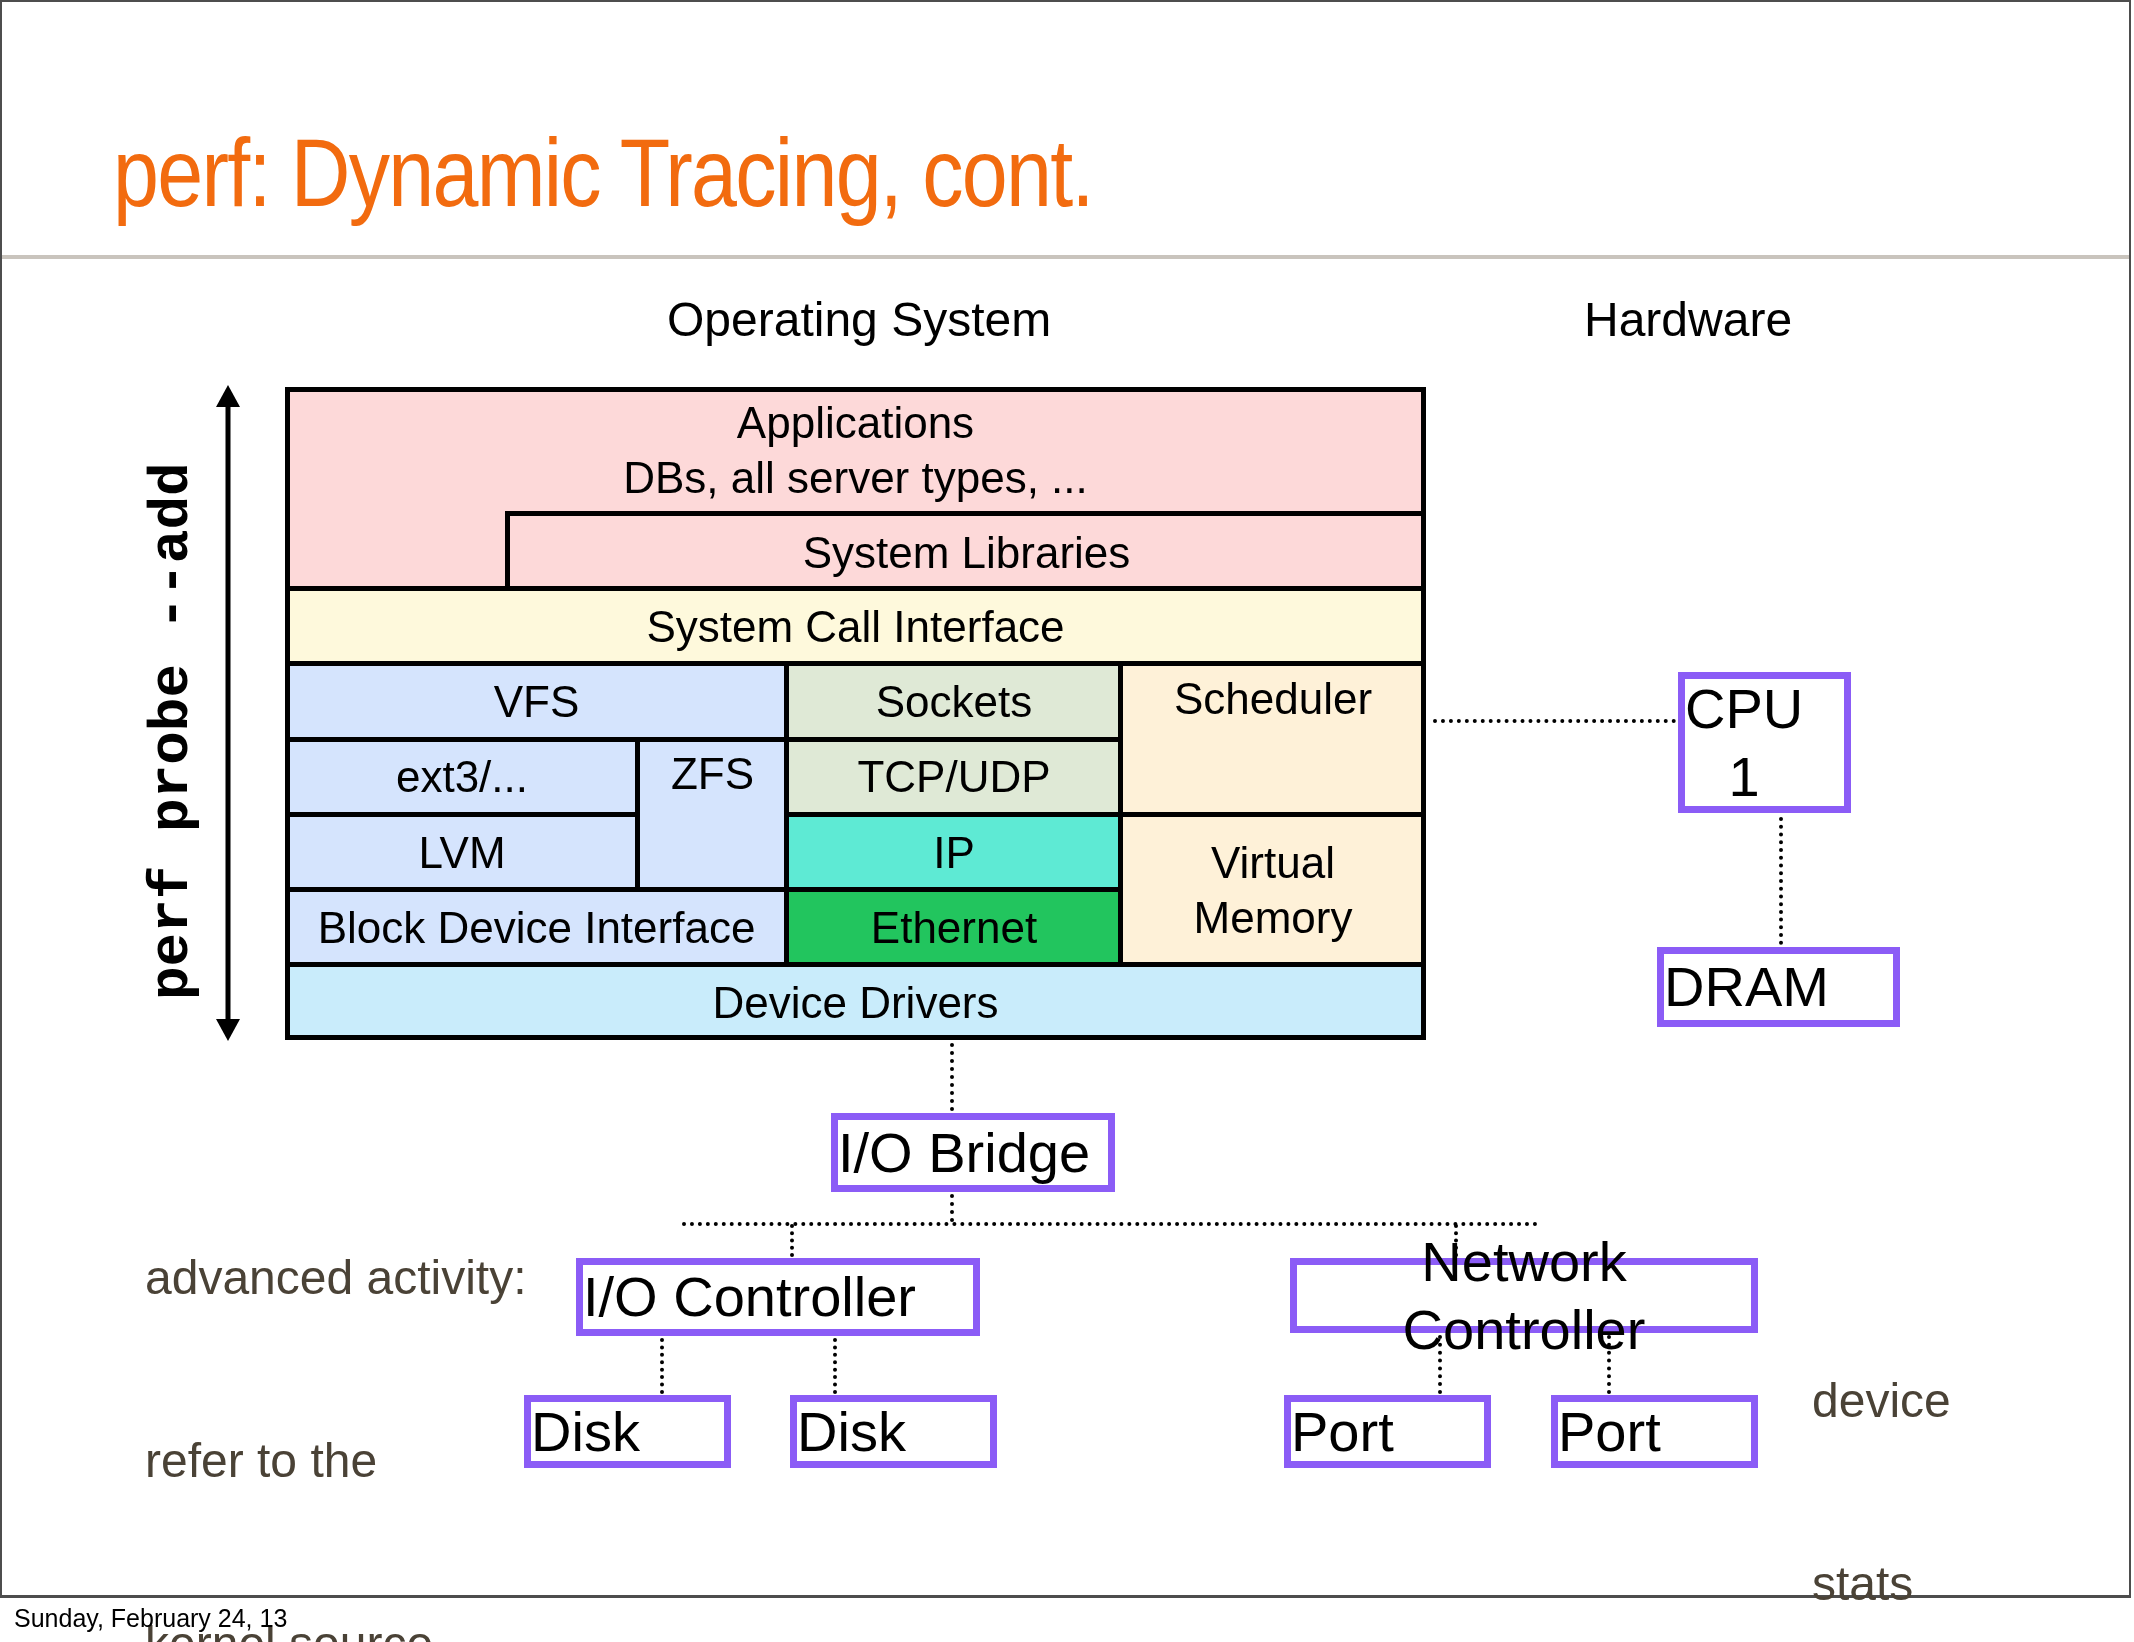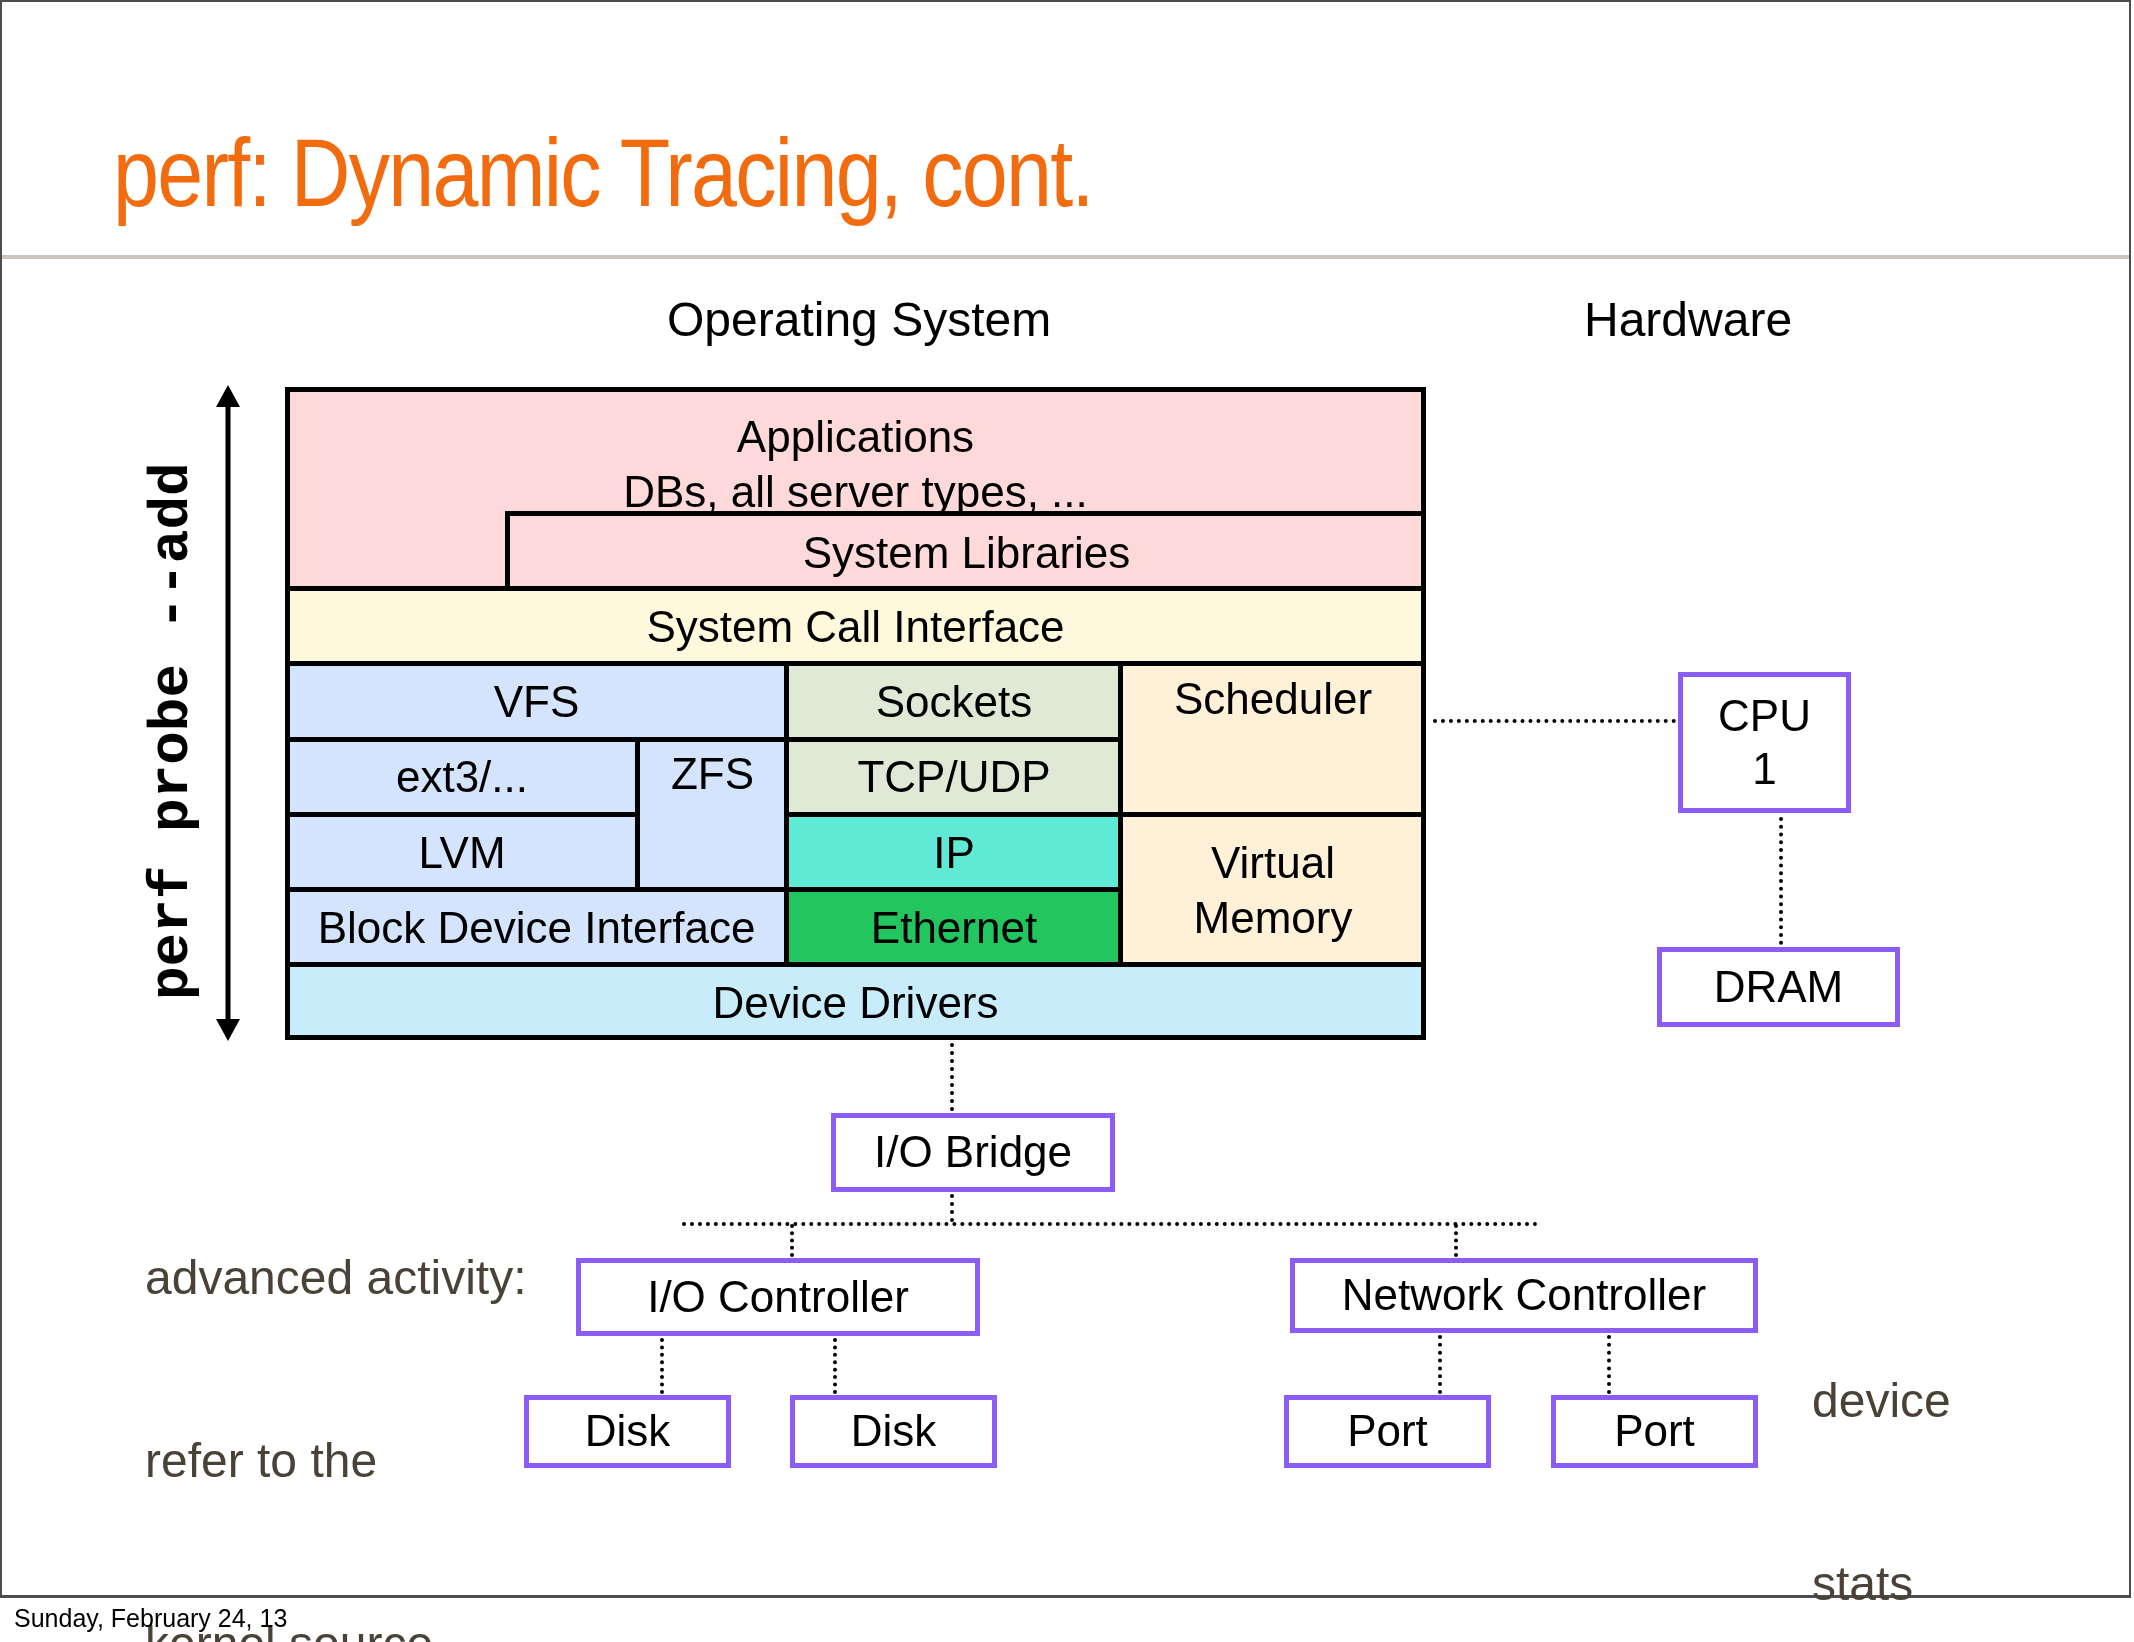--- a/index.html
+++ b/index.html
@@ -5,23 +5,23 @@
   html, body { margin: 0; padding: 0; background: #ffffff; }
   body { width: 2134px; height: 1642px; position: relative; overflow: hidden;
          font-family: "Liberation Sans", sans-serif; color: #000; }
   .frame { position: absolute; left: 0; top: 0; width: 2131px; height: 1598px;
            border: 2px solid #4d4d4d; border-bottom-width: 3px; box-sizing: border-box; background: #fff; }
   .title { position: absolute; left: 113px; top: 118px; font-size: 96px; color: #f26b0f;
            white-space: nowrap; transform-origin: left top; transform: scaleX(0.86);
            letter-spacing: -2px; font-family: "Liberation Sans", sans-serif; }
   .title-rule { position: absolute; left: 2px; top: 255px; width: 2127px; height: 4px; background: #c9c4bd; }
   .heading { position: absolute; font-size: 48px; white-space: nowrap; }
-  .box { position: absolute; box-sizing: border-box; border: 5px solid #8b5cf6;
-         display: flex; align-items: center; justify-content: center; text-align: center;
-         font-size: 44px; line-height: 1.2; }
+  .box { position: absolute; box-sizing: border-box; border: 7px solid #8b5cf6;
+         display: flex; align-items: center; text-align: center;
+         font-size: 56px; line-height: 1.2; }
   .cell { position: absolute; box-sizing: border-box; display: flex; align-items: center;
           justify-content: center; text-align: center; font-size: 44px; line-height: 1.25; }
   .top-align { align-items: flex-start; padding-top: 8px; }
   .os-outer { position: absolute; left: 285px; top: 387px; width: 1141px; height: 653px;
               border: 5px solid #000; box-sizing: border-box; }
   .hline { position: absolute; height: 5px; background: #000; }
   .vline { position: absolute; width: 5px; background: #000; }
   .dot-h { position: absolute; height: 0; border-top: 4px dotted #000; }
   .dot-v { position: absolute; width: 0; border-left: 4px dotted #000; }
   .note { position: absolute; font-size: 48px; line-height: 61px; color: #4a4236; white-space: pre; }
@@ -42,21 +42,21 @@
 <div class="heading" style="left:667px; top:292px;">Operating System</div>
 <div class="heading" style="left:1584px; top:292px;">Hardware</div>
 
 <svg class="arrow" width="36" height="656">
   <line x1="18" y1="14" x2="18" y2="642" stroke="#000" stroke-width="5"></line>
   <polygon points="18,0 6,22 30,22" fill="#000"></polygon>
   <polygon points="18,656 6,634 30,634" fill="#000"></polygon>
 </svg>
 <div class="vlabel">perf probe --add</div>
 
-<div class="cell" style="left:285px; top:387px; width:1141px; height:206px; background:#fdd9d9; align-items:flex-start; padding-top:22px;">
+<div class="cell" style="left:285px; top:387px; width:1141px; height:206px; background:#fdd9d9; align-items:flex-start; padding-top:8px;">
   <div>
     <div>Applications</div>
     <div>DBs, all server types, ...</div>
   </div>
 </div>
 <div class="cell" style="left:507px; top:513px; width:919px; height:78px; background:#fdd9d9;">
   <span>System Libraries</span>
 </div>
 <div class="cell" style="left:285px; top:588px; width:1141px; height:77px; background:#fef9dc;">
   <span>System Call Interface</span>

